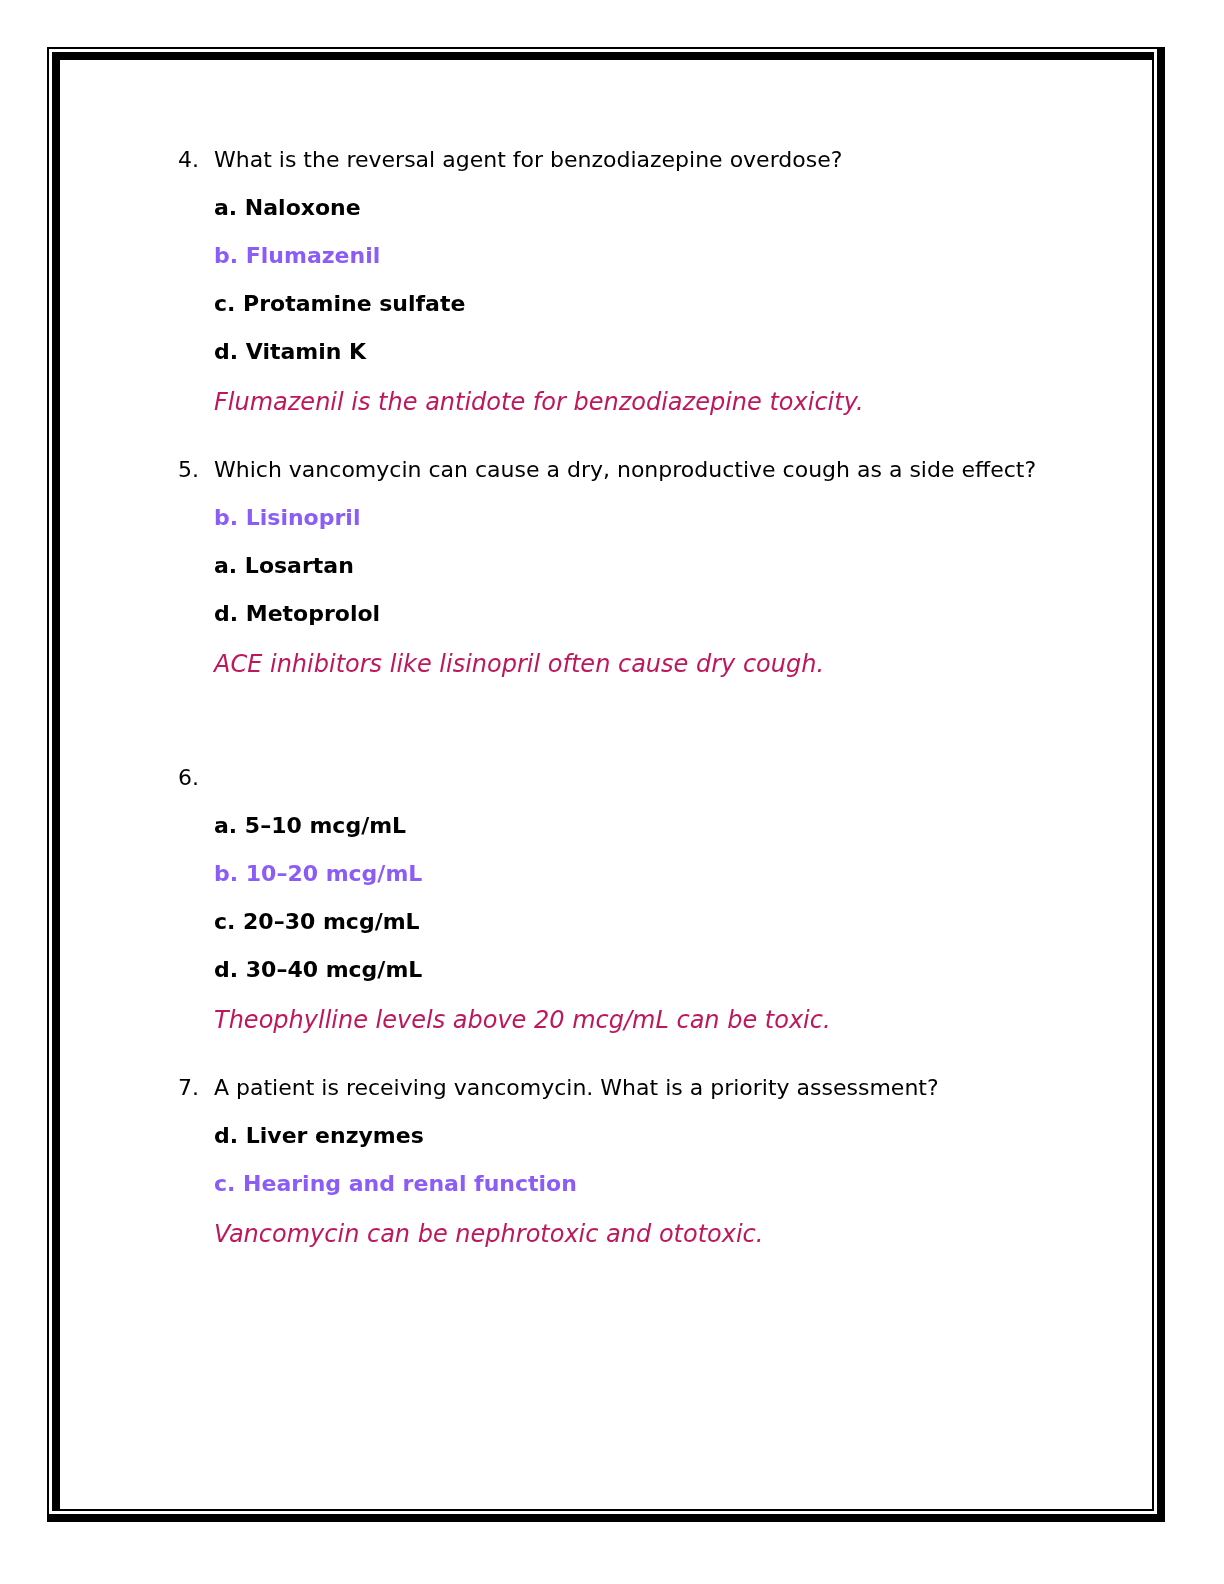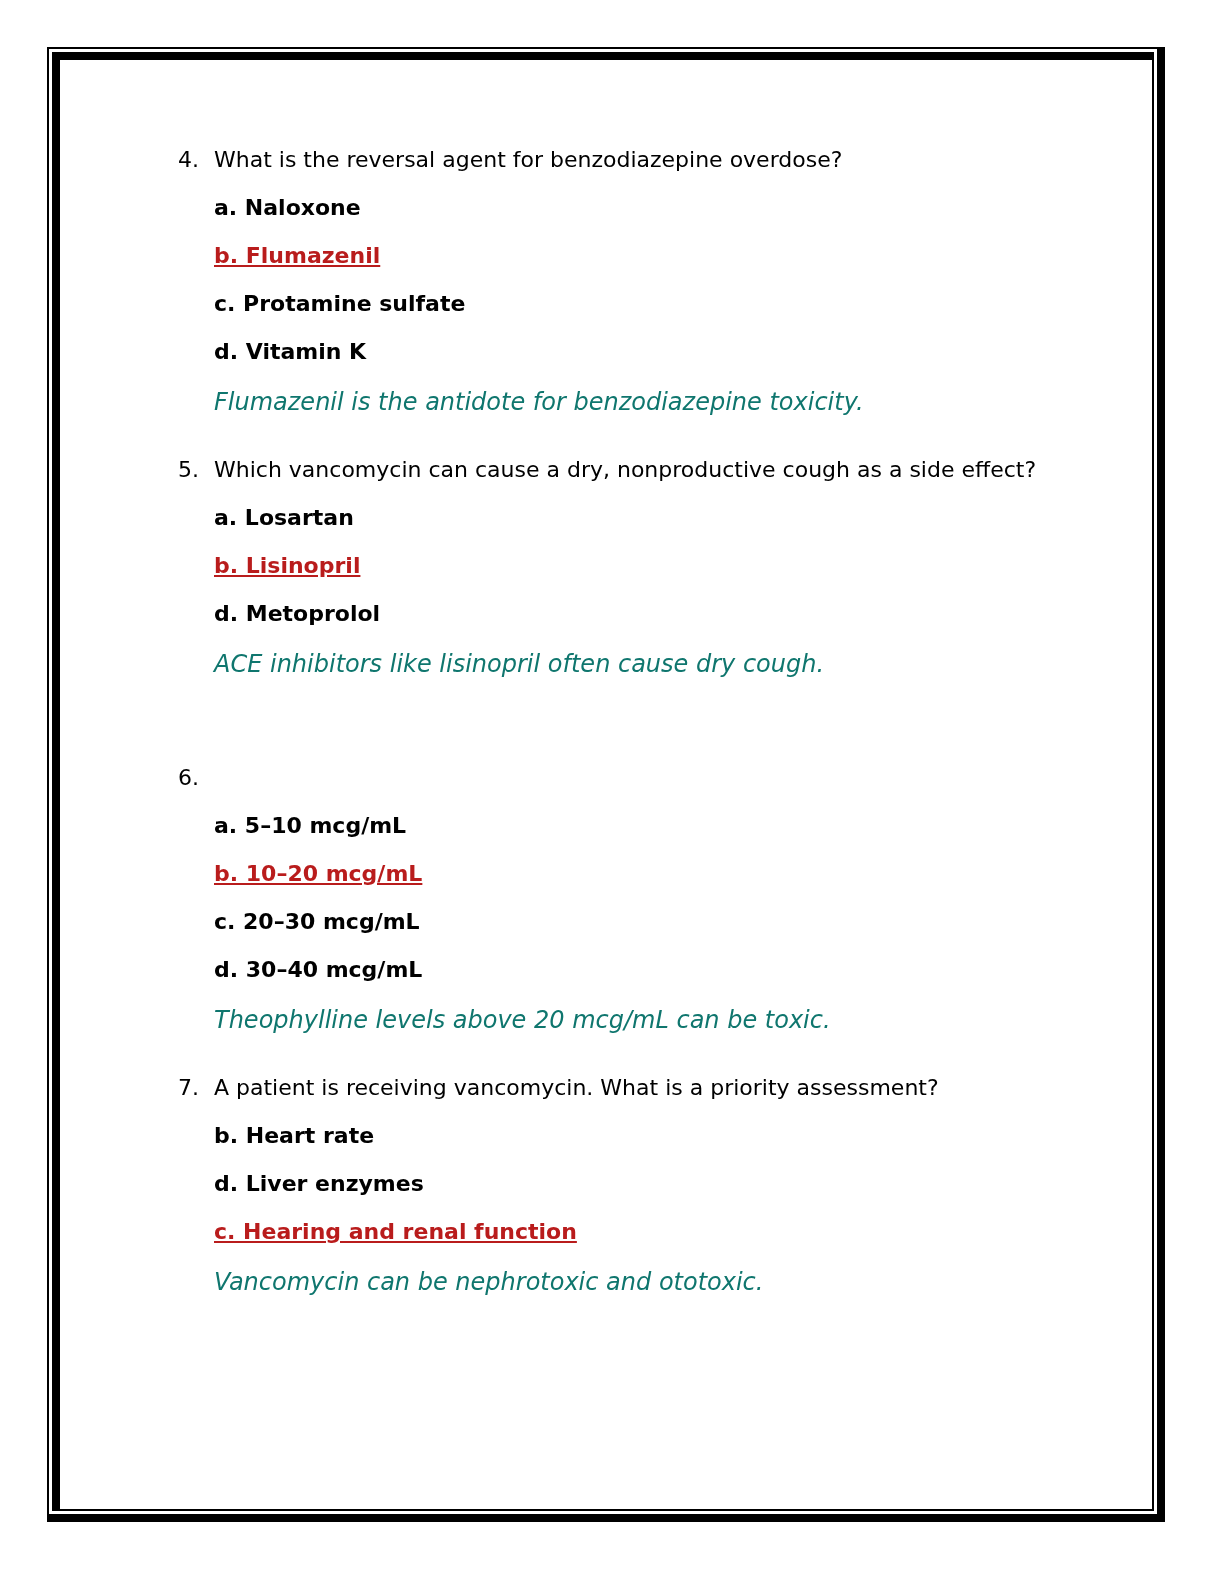--- a/index.html
+++ b/index.html
@@ -19,24 +19,24 @@
   .content {
     position: absolute; left: 178px; top: 140px; width: 900px;
     font-family: "DejaVu Sans", "Liberation Sans", sans-serif;
     font-size: 22px; color: #000;
   }
   .question { margin-bottom: 0; }
   .q-line { height: 48px; line-height: 40px; white-space: nowrap; display: flex; }
   .q-num { width: 36px; display: inline-block; }
   .q-text { display: inline-block; }
   .opt { height: 48px; line-height: 40px; padding-left: 36px; white-space: nowrap; font-weight: bold; }
-  .opt.correct { color: #b91c1c; font-weight: bold; text-decoration: underline; }
+  .opt.correct { color: #8b5cf6; font-weight: bold; }
   .rationale {
     height: 64px; line-height: 44px; padding-left: 36px; white-space: nowrap;
-    color: #0f766e; font-style: italic; font-size: 24px;
+    color: #be185d; font-style: italic; font-size: 24px;
   }
 </style>
 </head>
 <body>
 
 <div class="page-border-outer">
   <div class="page-border-inner"></div>
 </div>
 
 <div class="content">
@@ -51,41 +51,40 @@
     <div class="opt">c. Protamine sulfate</div>
     <div class="opt">d. Vitamin K</div>
     <div class="rationale">Flumazenil is the antidote for benzodiazepine toxicity.</div>
   </div>
 
   <div class="question" style="height:308px;">
     <div class="q-line">
       <span class="q-num">5.</span>
       <span class="q-text">Which vancomycin can cause a dry, nonproductive cough as a side effect?</span>
     </div>
+    <div class="opt correct">b. Lisinopril</div>
     <div class="opt">a. Losartan</div>
-    <div class="opt correct">b. Lisinopril</div>
     <div class="opt">d. Metoprolol</div>
     <div class="rationale">ACE inhibitors like lisinopril often cause dry cough.</div>
   </div>
 
   <div class="question" style="height:310px;">
     <div class="q-line">
       <span class="q-num">6.</span>
     </div>
     <div class="opt">a. 5–10 mcg/mL</div>
     <div class="opt correct">b. 10–20 mcg/mL</div>
     <div class="opt">c. 20–30 mcg/mL</div>
     <div class="opt">d. 30–40 mcg/mL</div>
     <div class="rationale">Theophylline levels above 20 mcg/mL can be toxic.</div>
   </div>
 
   <div class="question">
     <div class="q-line">
       <span class="q-num">7.</span>
       <span class="q-text">A patient is receiving vancomycin. What is a priority assessment?</span>
     </div>
-    <div class="opt">b. Heart rate</div>
     <div class="opt">d. Liver enzymes</div>
     <div class="opt correct">c. Hearing and renal function</div>
     <div class="rationale">Vancomycin can be nephrotoxic and ototoxic.</div>
   </div>
 
 </div>
 
 </body></html>

